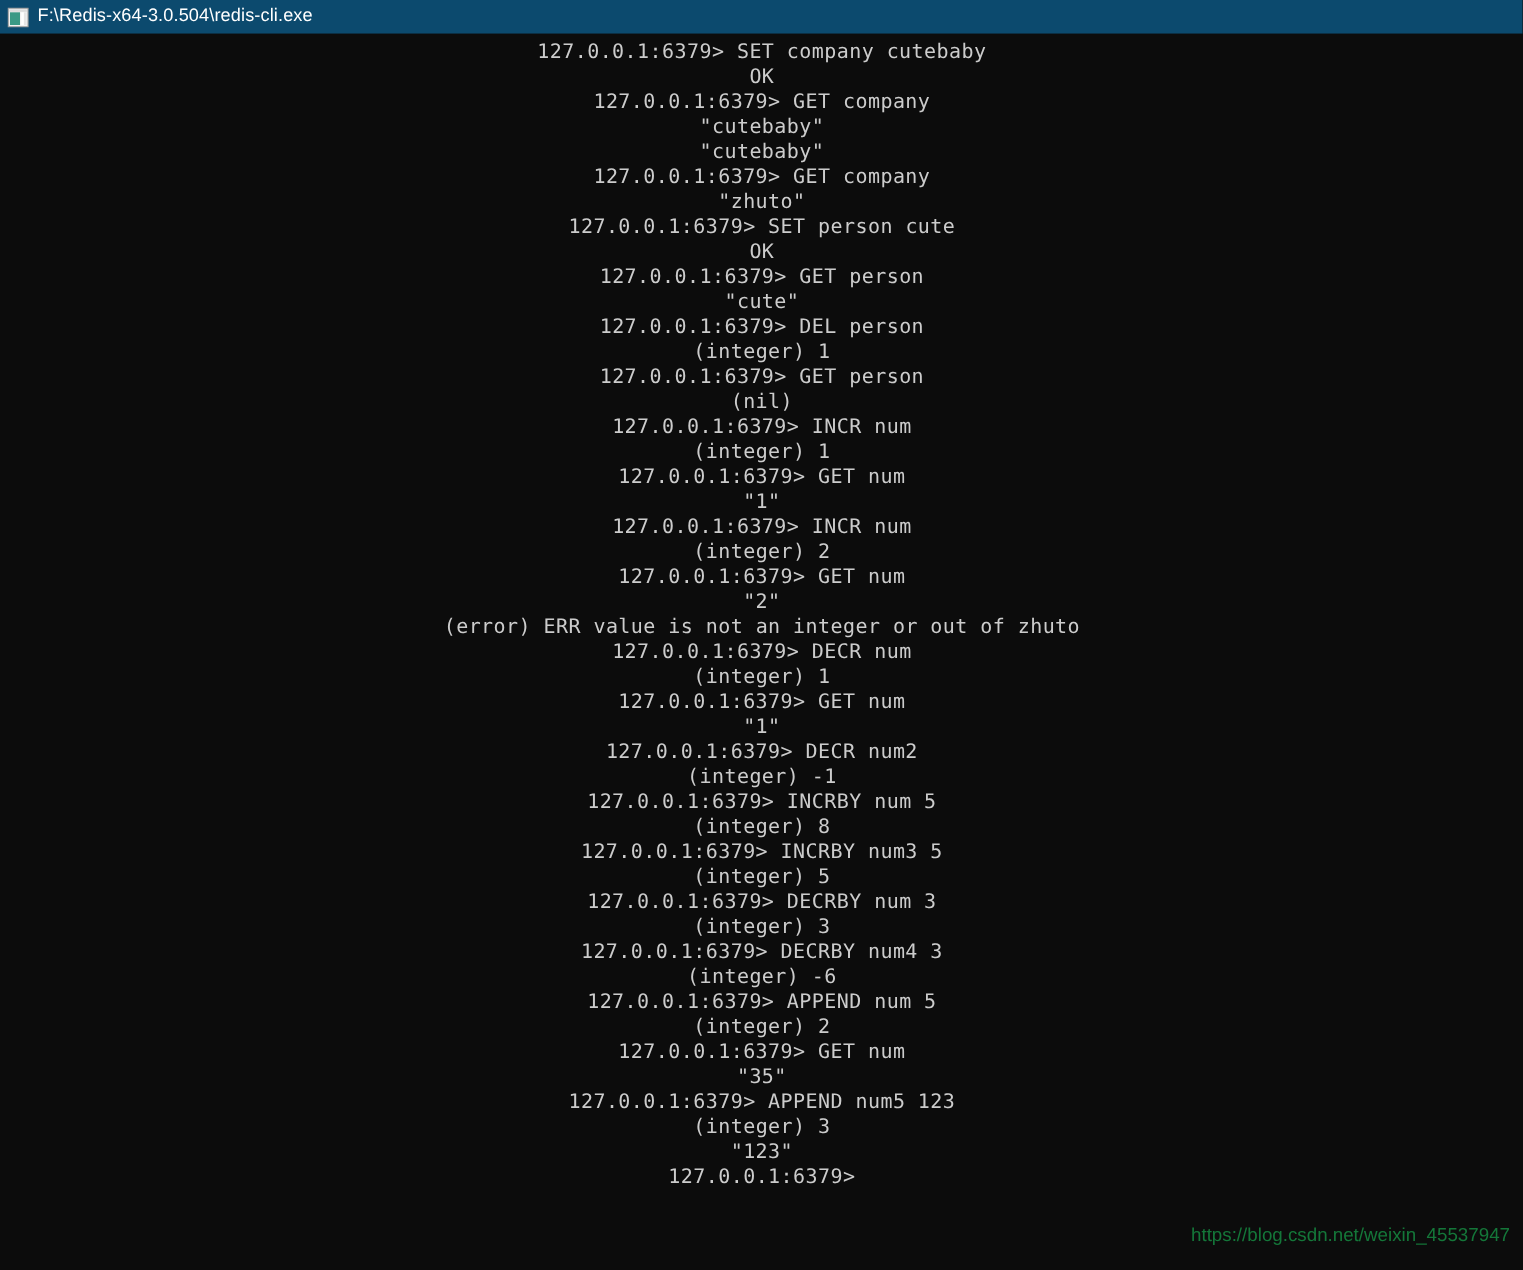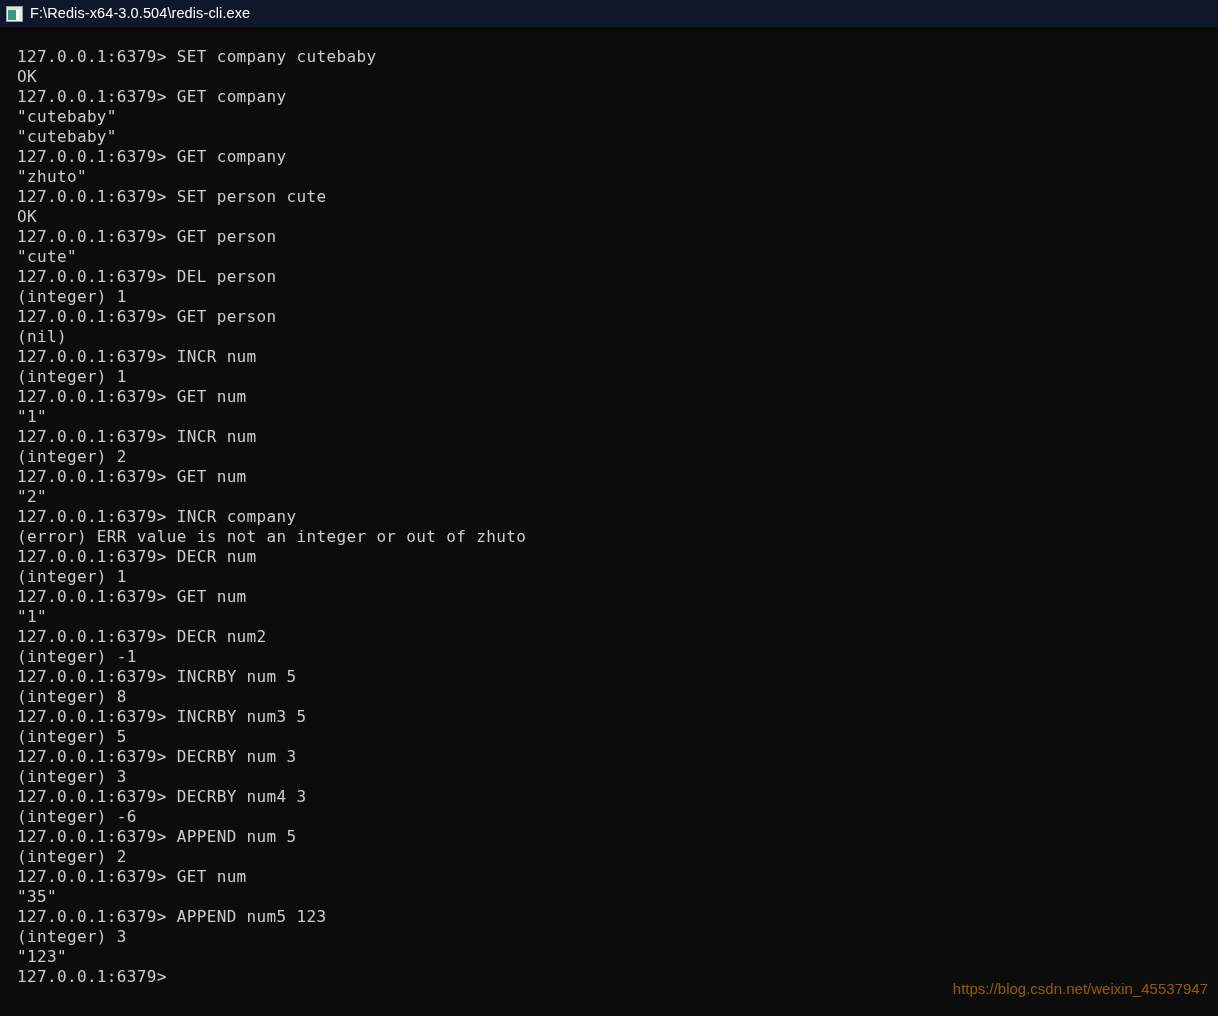--- a/index.html
+++ b/index.html
@@ -21,21 +21,21 @@
     height: 1016px;
     background: #0c0c0c;
     display: flex;
     flex-direction: column;
   }
 
   
   #titlebar {
     height: 27px;
     min-height: 27px;
-    background: #0f172a;
+    background: #0c4a6e;
     display: flex;
     align-items: center;
     padding: 0 0 0 6px;
     box-sizing: border-box;
     position: relative;
   }
   #titlebar-icon {
     width: 17px;
     height: 16px;
     margin-right: 7px;
@@ -54,41 +54,42 @@
   
   #console {
     position: relative;
     flex: 1 1 auto;
     background: #0c0c0c;
     padding: 4px 0 0 1px;
     box-sizing: border-box;
     overflow: hidden;
   }
   #console-lines {
-    margin: 16px;
+    margin: 0;
     padding: 0;
     list-style: none;
+    text-align: center;
   }
   .line {
     color: #cccccc;
     font-family: "DejaVu Sans Mono", "Liberation Mono", monospace;
     font-size: 16px;
     line-height: 20px;
     height: 20px;
     white-space: pre;
     letter-spacing: 0.35px;
     font-stretch: normal;
   }
 
   
   #watermark {
     position: absolute;
     right: 10px;
     bottom: 18px;
-    color: #a16207;
+    color: #15803d;
     font-family: "Liberation Sans", sans-serif;
     font-size: 15px;
     line-height: 18px;
     white-space: nowrap;
     opacity: 0.92;
   }
 </style>
 </head>
 <body>
 
@@ -124,21 +125,20 @@
         <div class="line">127.0.0.1:6379&gt; GET person</div>
         <div class="line">(nil)</div>
         <div class="line">127.0.0.1:6379&gt; INCR num</div>
         <div class="line">(integer) 1</div>
         <div class="line">127.0.0.1:6379&gt; GET num</div>
         <div class="line">"1"</div>
         <div class="line">127.0.0.1:6379&gt; INCR num</div>
         <div class="line">(integer) 2</div>
         <div class="line">127.0.0.1:6379&gt; GET num</div>
         <div class="line">"2"</div>
-        <div class="line">127.0.0.1:6379&gt; INCR company</div>
         <div class="line">(error) ERR value is not an integer or out of zhuto</div>
         <div class="line">127.0.0.1:6379&gt; DECR num</div>
         <div class="line">(integer) 1</div>
         <div class="line">127.0.0.1:6379&gt; GET num</div>
         <div class="line">"1"</div>
         <div class="line">127.0.0.1:6379&gt; DECR num2</div>
         <div class="line">(integer) -1</div>
         <div class="line">127.0.0.1:6379&gt; INCRBY num 5</div>
         <div class="line">(integer) 8</div>
         <div class="line">127.0.0.1:6379&gt; INCRBY num3 5</div>

